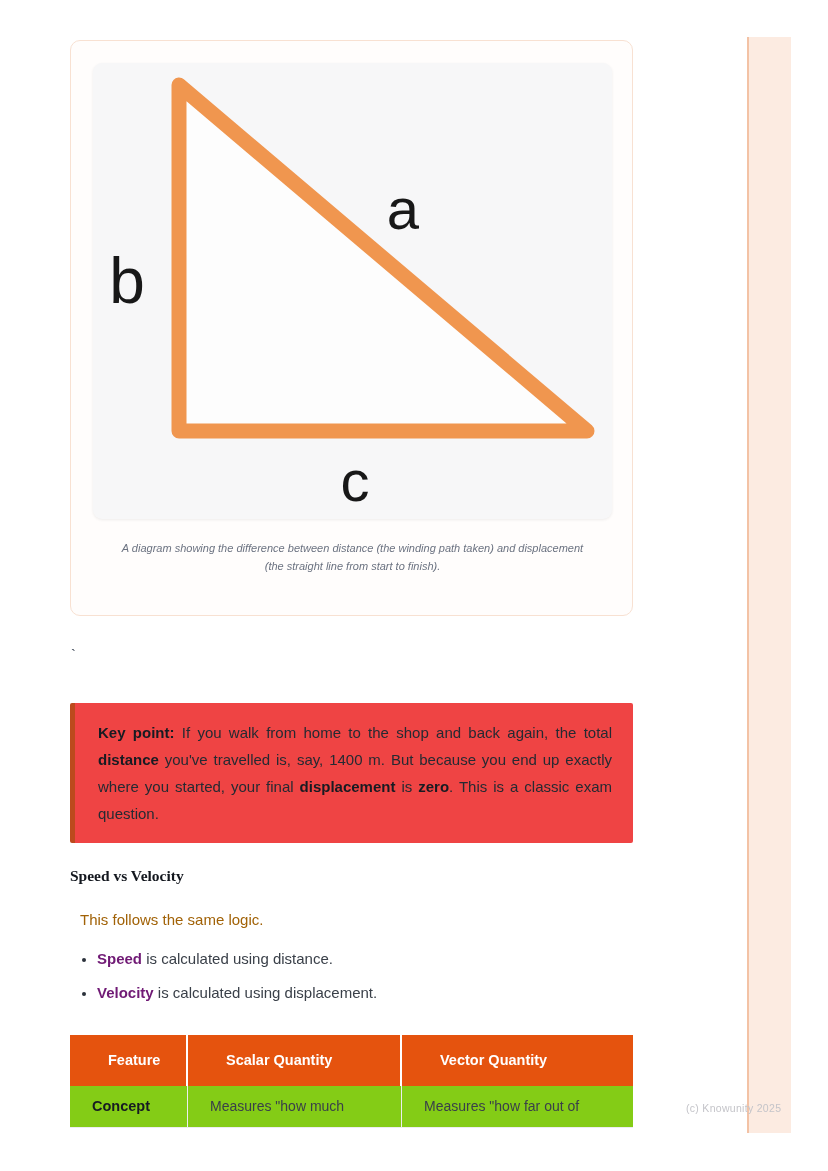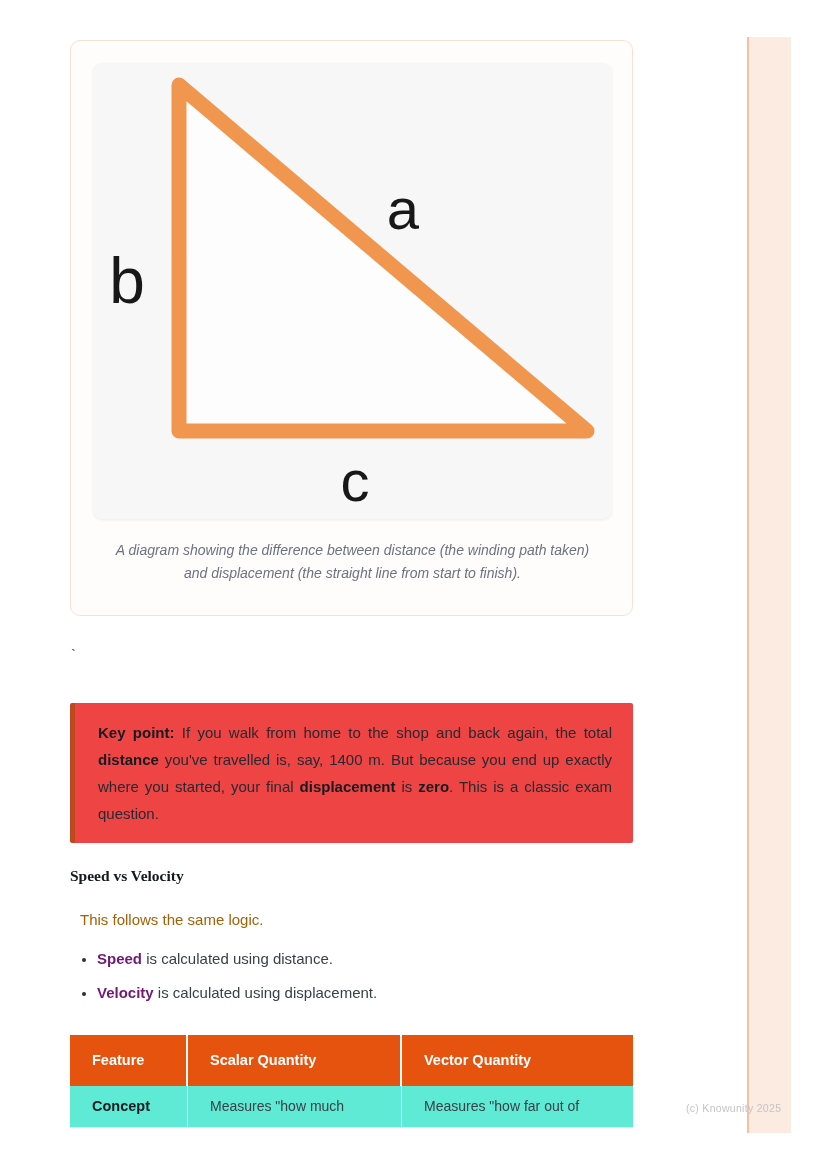--- a/index.html
+++ b/index.html
@@ -14,21 +14,21 @@
     box-sizing:border-box;border:1px solid #F8E1D2;border-radius:10px;background:#fffdfc;
   }
   .figure-image{
     position:absolute;left:22px;top:22px;width:519px;height:456px;
     background:#F7F7F8;border-radius:9px;box-shadow:0 1px 3px rgba(0,0,0,0.07);
     overflow:hidden;
   }
   .figure-image svg{position:absolute;left:0;top:0;}
   .figure-caption{
     position:absolute;left:41px;top:498px;width:481px;
-    font-size:14px;font-style:italic;color:#6B7280;text-align:center;line-height:1.65;
+    font-size:11px;font-style:italic;color:#6B7280;text-align:center;line-height:1.65;
   }
   
   .stray-char{
     position:absolute;left:71px;top:646px;font-size:15px;color:#374151;
   }
   
   .callout{
     position:absolute;left:70px;top:703px;width:563px;box-sizing:border-box;
     background:#ef4444;border-left:5px solid #BC4A1D;border-radius:2px;
     padding:16px 21px 16px 23px;
@@ -56,26 +56,26 @@
   
   .cmp-table{
     position:absolute;left:70px;top:1035px;width:563px;
     border-collapse:separate;border-spacing:0;table-layout:fixed;
   }
   .cmp-table col.c1{width:118px;}
   .cmp-table col.c2{width:214px;}
   .cmp-table col.c3{width:231px;}
   .cmp-table th{
     background:#E5530E;color:#ffffff;font-weight:700;font-size:14.5px;
-    text-align:left;padding:17px 10px 18px 22px;border-right:2px solid #ffffff;
+    text-align:left;padding:17px 10px 18px 38px;border-right:2px solid #ffffff;
     box-sizing:border-box;
   }
   .cmp-table th:last-child{border-right:none;}
   .cmp-table td{
-    background:#5eead4;font-size:14px;color:#3a4049;
+    background:#84cc16;font-size:14px;color:#3a4049;
     padding:12px 10px 13px 22px;border-right:1px solid #ECEDEF;border-bottom:1px solid #ECEDEF;
     box-sizing:border-box;white-space:nowrap;overflow:hidden;
   }
   .cmp-table td:last-child{border-right:none;}
   .cmp-table td.feature-cell{font-weight:700;font-size:14.5px;color:#171b22;}
   
   .page-stripe{
     position:absolute;left:747px;top:37px;width:44px;height:1096px;
     background:#FCEBE1;border-left:2px solid #F3C2A5;box-sizing:border-box;
   }

